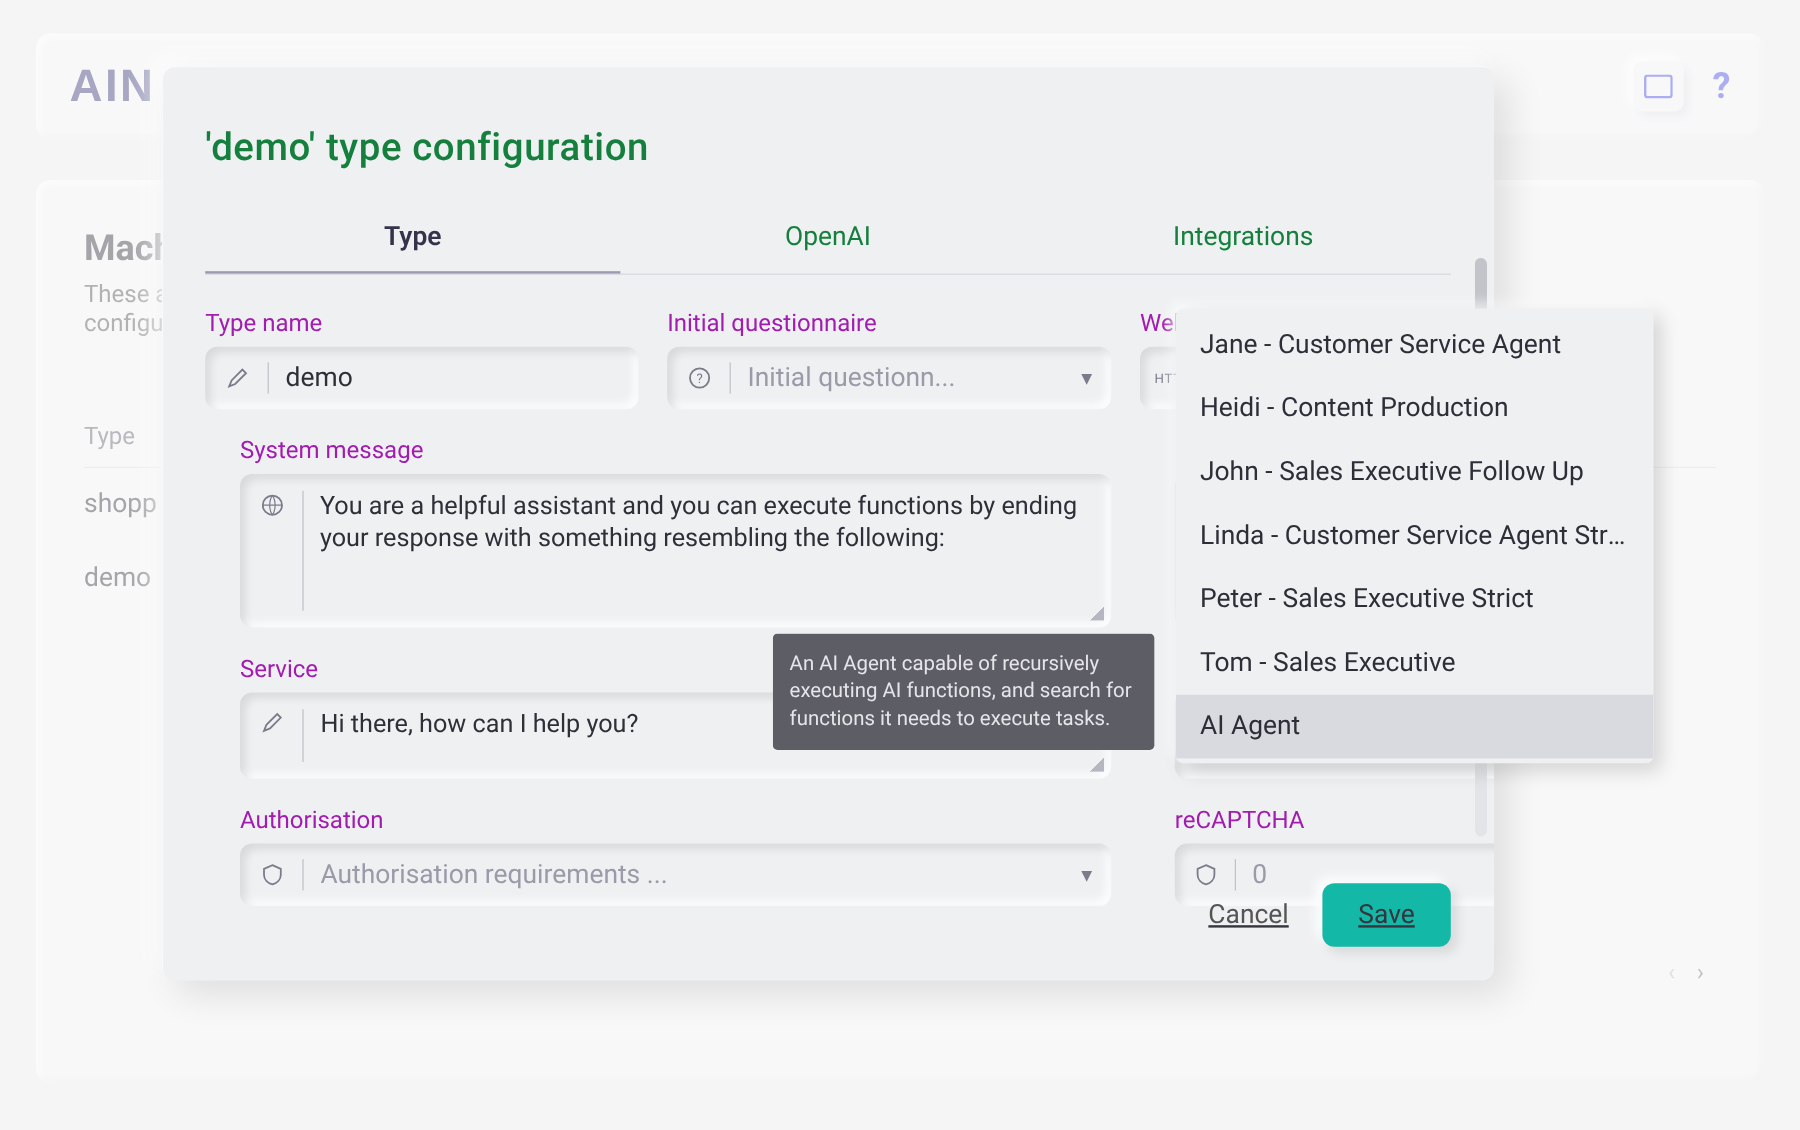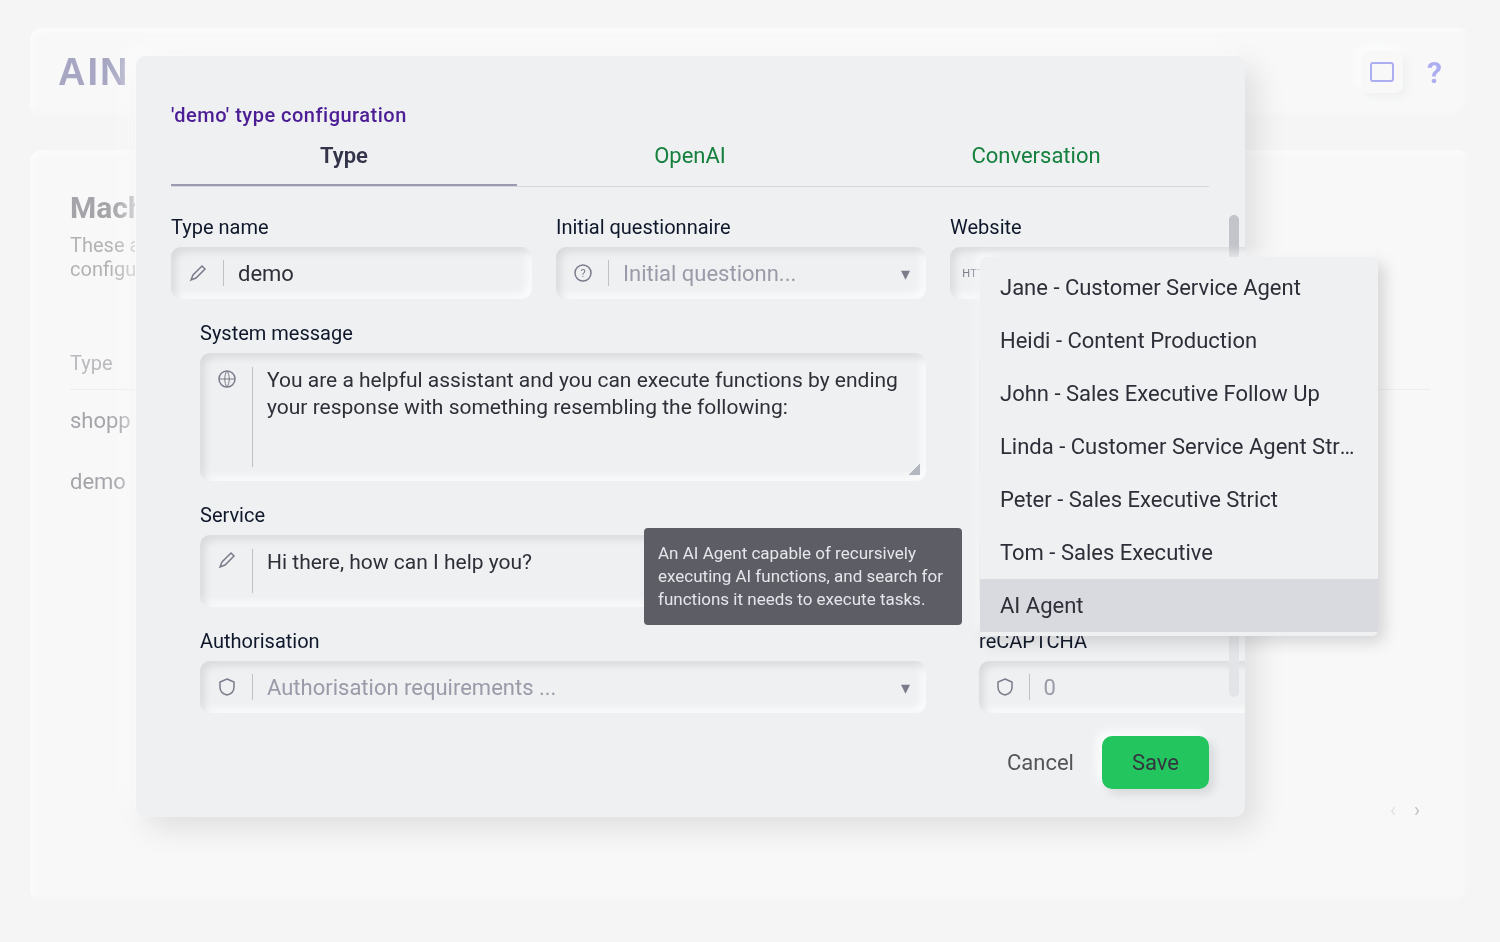--- a/index.html
+++ b/index.html
@@ -14,41 +14,41 @@
 .panel p { font-size: 20px; color: #555; }
 .table-head { margin-top: 70px; padding-bottom: 14px; border-bottom: 1px solid #d6d7dc; }
 .table-head span { font-size: 20px; color:#64646f; }
 .table-row { padding: 18px 0; font-size: 22px; }
 .pager { position: absolute; right: 50px; bottom: 80px; font-size: 20px; color:#777; display:flex; align-items:center; gap:18px; }
 .pager span.dis { color:#bbb; cursor:default; }
 
 
 .backdrop { position:absolute; inset:0; background: rgba(255,255,255,.55); }
 .modal { position:absolute; top:55px; left:135px; width:1110px; height:762px; background:#eef0f2; border-radius:10px; box-shadow: 12px 12px 30px rgba(0,0,0,.1), -8px -8px 20px rgba(255,255,255,.7), inset 1px 1px 0 rgba(255,255,255,.6); padding: 48px 36px 32px; overflow:hidden; }
-.modal-title { font-size: 20px; letter-spacing:.5px; font-weight:500; color:#4c1d95; }
+.modal-title { font-size: 32px; letter-spacing:.5px; font-weight:500; color:#15803d; margin-bottom:28px; }
 .tabs { display:flex; border-bottom:1px solid #d6d7dc; }
 .tab { flex:1; text-align:center; padding:16px 0; font-size:22px; color:#15803d; cursor:pointer; }
 .tab.active { font-weight:600; border-bottom:2px solid #9a9ab0; color:#33334a; }
 .form-grid { display:grid; grid-template-columns: repeat(4, 1fr); gap: 22px 24px; margin-top: 28px; }
 .form-grid .span2 { grid-column: span 2; padding-left: 29px; }
-.field-label { font-size: 20px; color:#0f172a; margin-bottom: 8px; display:block; }
+.field-label { font-size: 20px; color:#a21caf; margin-bottom: 8px; display:block; }
 .neo-input { width:100%; height:52px; border:none; border-radius:10px; background:#eef0f2; box-shadow: inset 4px 4px 8px rgba(0,0,0,.1), inset -4px -4px 8px rgba(255,255,255,.9); display:flex; align-items:center; padding:0 16px; font-size:20px; color:#555; }
 .neo-input .pre-icon { width:22px; display:flex; align-items:center; justify-content:center; color:#7b7b8a; }
 .neo-input .sep { width:1px; height:26px; background:#bfc1c9; margin:0 14px; }
 .neo-input input { flex:1; border:none; background:transparent; font-size:22px; color:#2f2f38; outline:none; }
 .neo-input input::placeholder { color:#9a9aa8; }
 .neo-input .chev { color:#7b7b8a; font-size:18px; }
 .neo-textarea { width:100%; border:none; border-radius:10px; background:#eef0f2; box-shadow: inset 4px 4px 8px rgba(0,0,0,.1), inset -4px -4px 8px rgba(255,255,255,.9); display:flex; padding:14px 16px; font-size:20px; color:#555; position:relative; }
 .neo-textarea textarea { flex:1; border:none; background:transparent; font-size:21px; color:#2f2f38; outline:none; resize:none; font-family:inherit; line-height:1.3; }
 .neo-textarea .pre-icon { width:22px; display:flex; justify-content:center; padding-top:2px; color:#7b7b8a; }
 .neo-textarea .sep { width:1px; align-self:stretch; background:#bfc1c9; margin:0 14px; }
 .resize-dot { position:absolute; right:6px; bottom:6px; width:12px; height:12px; background:linear-gradient(135deg, transparent 50%, #b5b7c0 50%); }
-.modal-actions { position:absolute; right:36px; bottom:28px; display:flex; gap:28px; align-items:center; }
+.modal-actions { position:absolute; right:36px; bottom:28px; display:flex; gap:28px; align-items:center;text-decoration:underline; }
 .btn-flat { font-size:22px; color:#555; cursor:pointer; }
-.btn-save { font-size:22px; padding:14px 30px; border-radius:10px; background:#22c55e; box-shadow: 5px 5px 10px rgba(0,0,0,.1), -5px -5px 10px rgba(255,255,255,.9); cursor:pointer; }
+.btn-save { font-size:22px; padding:14px 30px; border-radius:10px; background:#14b8a6; box-shadow: 5px 5px 10px rgba(0,0,0,.1), -5px -5px 10px rgba(255,255,255,.9); cursor:pointer; }
 .scroll-track { position:absolute; top:160px; right:6px; bottom:120px; width:10px; background:#e3e4e8; border-radius:5px; }
 .scroll-thumb { position:absolute; top:0; width:10px; height:65%; background:#c3c4ca; border-radius:5px; }
 
 
 .tooltip { position:absolute; left:644px; top:528px; width:318px; background:#5d5d66; color:#e5e5ea; font-size:17px; line-height:1.35; padding:14px 14px; border-radius:4px; z-index:30; }
 
 
 .dropdown { position:absolute; left:980px; top:257px; width:398px; background:#eef0f2; border-radius:6px; box-shadow: 6px 6px 16px rgba(0,0,0,.15), -4px -4px 10px rgba(255,255,255,.8); padding:4px 0; z-index:25; overflow:hidden; }
 .dropdown .opt { padding:14px 20px; font-size:22px; color:#2e2e38; cursor:pointer; white-space:nowrap; overflow:hidden; text-overflow:ellipsis; }
 .dropdown .opt:hover, .dropdown .opt.sel { background:#d8dadf; }
@@ -86,21 +86,21 @@
 </div>
 
 <div class="backdrop"></div>
 
 <div class="modal">
   <div class="modal-title">'demo' type configuration</div>
 
   <div class="tabs">
     <div class="tab active">Type</div>
     <div class="tab">OpenAI</div>
-    <div class="tab">Conversation</div>
+    <div class="tab">Integrations</div>
   </div>
 
   <div class="form-grid">
 
     <div>
       <label class="field-label">Type name</label>
       <div class="neo-input">
         <span class="pre-icon">
           <svg width="18" height="18" viewBox="0 0 18 18">
               <path d="M2 16l2-5 9-9 3 3-9 9-5 2z" fill="none" stroke="#7b7b8a" stroke-width="1.5"></path>

